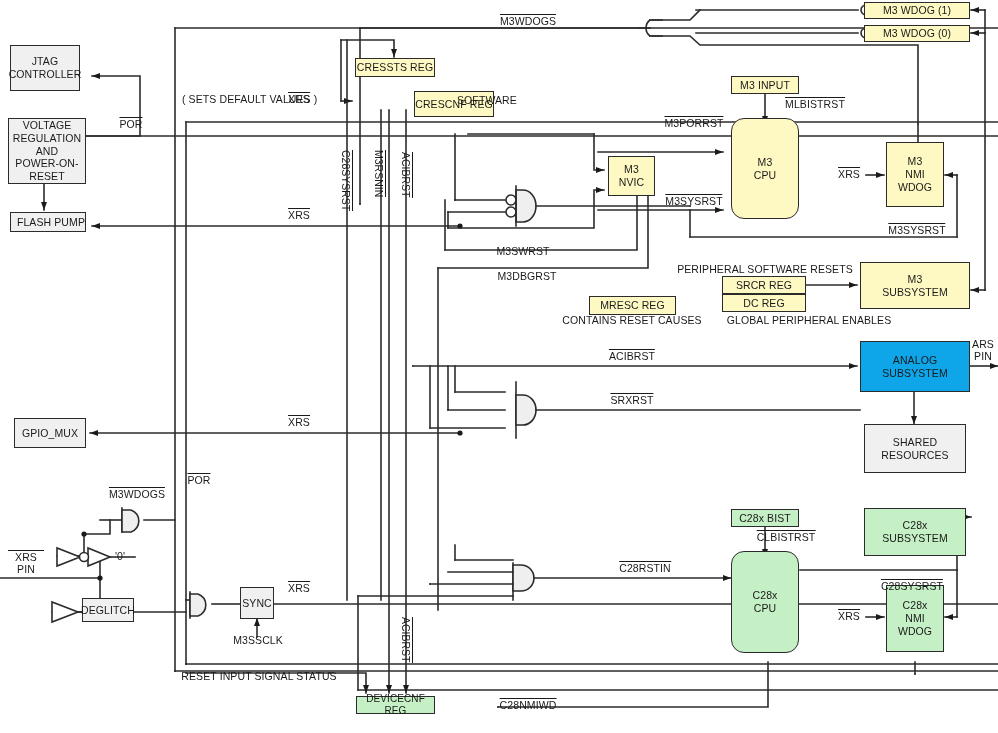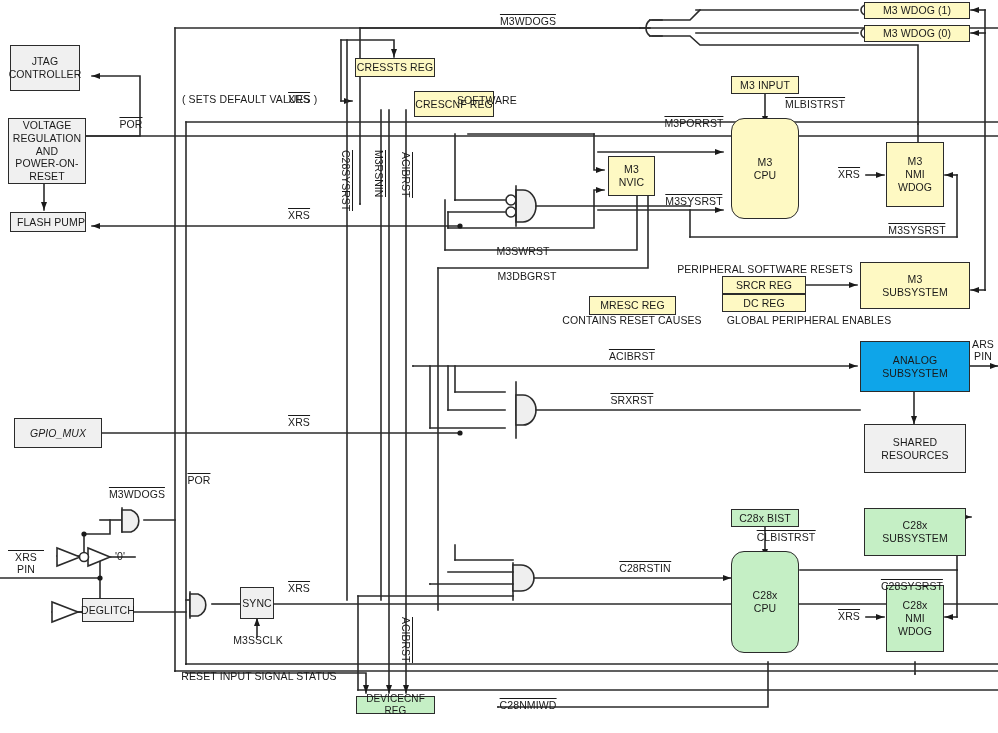--- a/index.html
+++ b/index.html
@@ -227,21 +227,21 @@
   </div>
 
   <div class="box grey" style="left:10px;top:45px;width:70px;height:46px;">
     <span>JTAG<br>CONTROLLER</span>
   </div>
 
   <div class="box grey" style="left:10px;top:212px;width:76px;height:20px;justify-content:flex-end;">
     <span>FLASH PUMP</span>
   </div>
 
-  <div class="box grey" style="left:14px;top:418px;width:88px;height:30px;font-style:italic;">
+  <div class="box grey" style="left:14px;top:418px;width:72px;height:30px;">
     <span>GPIO_MUX</span>
   </div>
 
   <div class="box grey" style="left:82px;top:598px;width:52px;height:24px;">
     <span>DEGLITCH</span>
   </div>
 
   <div class="box grey" style="left:240px;top:587px;width:34px;height:32px;">
     <span>SYNC</span>
   </div>

